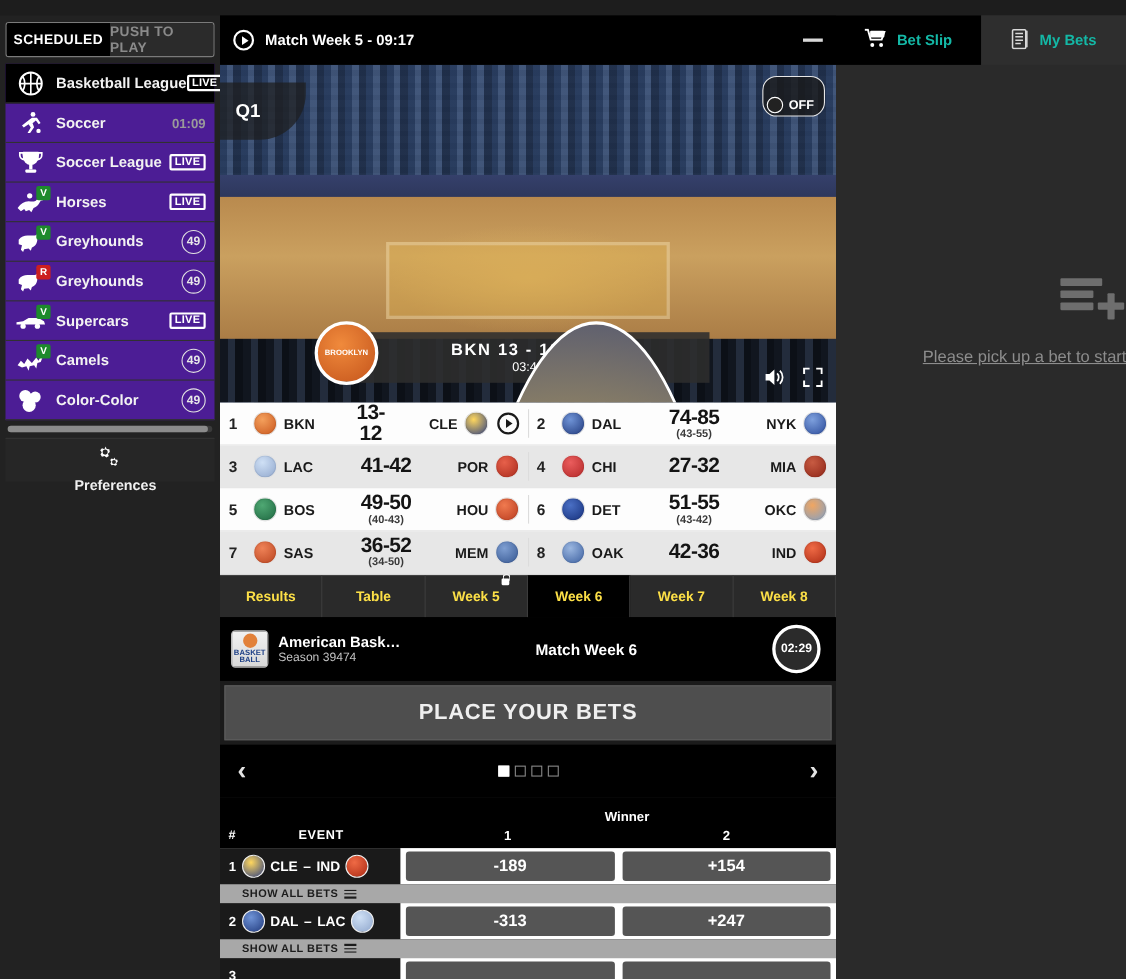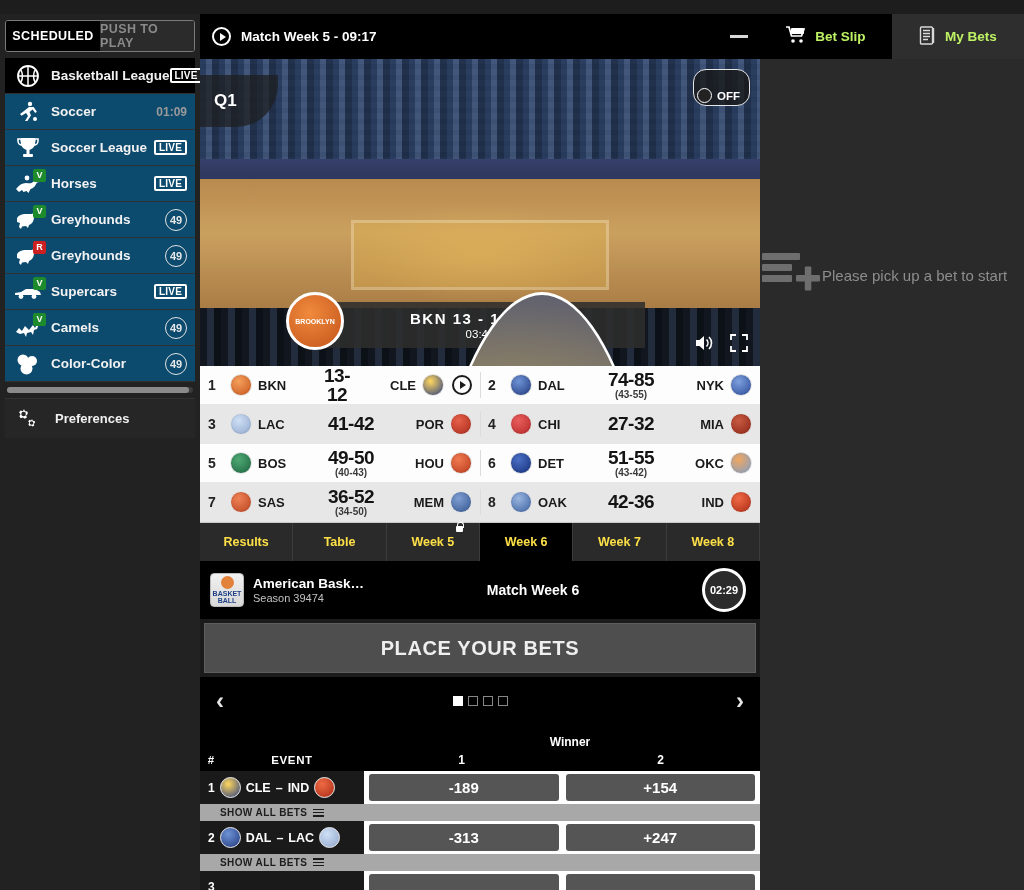--- a/index.html
+++ b/index.html
@@ -26,21 +26,21 @@
     overflow: hidden;
     margin-bottom: 6px;
   }
   .mode-btn {
     flex: 1; display: flex; align-items: center; justify-content: center;
     font-size: 12.5px; font-weight: bold; letter-spacing: .4px;
     color: #8a8a8a; background: #2b2b2b;
   }
   .mode-btn.active { background: #000; color: #fff; }
 
-  .nav-list { background: #0c4a6e; }
+  .nav-list { background: #4c1d95; }
   .nav-item {
     display: flex; align-items: center;
     height: 36px; padding: 0 8px 0 6px;
     border-bottom: 1px solid #313131;
     position: relative;
   }
   .nav-item.active { background: #000; }
   .nav-icon {
     width: 34px; height: 26px; flex: 0 0 34px;
     display: flex; align-items: center; justify-content: center;
@@ -75,20 +75,21 @@
   .tag-time { color: #9a9a9a; font-size: 12px; font-weight: bold; }
   .side-scrollbar {
     height: 6px; background: #3b3b3b; border-radius: 3px;
     margin: 5px 2px 5px 2px;
   }
   .side-scrollbar > div { height: 6px; width: 98%; background: #8b8b8b; border-radius: 3px; }
   .prefs {
     display: flex; align-items: center; height: 40px;
     background: #262626; padding: 0 6px;
     border-top: 1px solid #333;
+    flex-direction: column;
   }
   .prefs-label { color: #f0f0f0; font-size: 13px; font-weight: bold; padding-left: 10px; }
 
   
   .center { width: 560px; flex: 0 0 560px; background: #1b1b1b; height: 890px;
             display: flex; flex-direction: column; }
 
   .vid-header {
     height: 45px; background: #000; display: flex; align-items: center;
     padding: 0 12px; color: #fff; flex: 0 0 45px;
@@ -298,26 +299,26 @@
     font-size: 10px; font-weight: bold; letter-spacing: .4px; gap: 6px;
   }
   .burger { display: inline-flex; flex-direction: column; gap: 1.5px; }
   .burger span { width: 11px; height: 1.6px; background: #1c1c1c; display: block; }
 
   
   .right { width: 264px; flex: 0 0 264px; background: #2a2a2a; height: 890px; }
   .right-tabs { display: flex; height: 45px; }
   .r-tab {
     flex: 1; display: flex; align-items: center; justify-content: center; gap: 9px;
-    color: #bef264; font-size: 13.5px; font-weight: bold; background: #2e2e2e;
+    color: #14b8a6; font-size: 13.5px; font-weight: bold; background: #2e2e2e;
   }
   .r-tab.active { background: #000; }
   .empty-slip {
-    display: flex; flex-direction: row; align-items: flex-start;
-    margin-top: 190px; color: #8d8d8d;
+    display: flex; flex-direction: column; align-items: flex-end;
+    margin-top: 190px; color: #8d8d8d; text-decoration: underline;
   }
   .empty-slip .txt { font-size: 15px; margin-top: 18px; }
 </style>
 </head>
 <body>
 
 <div class="app">
 
   <div class="sidebar">
 

